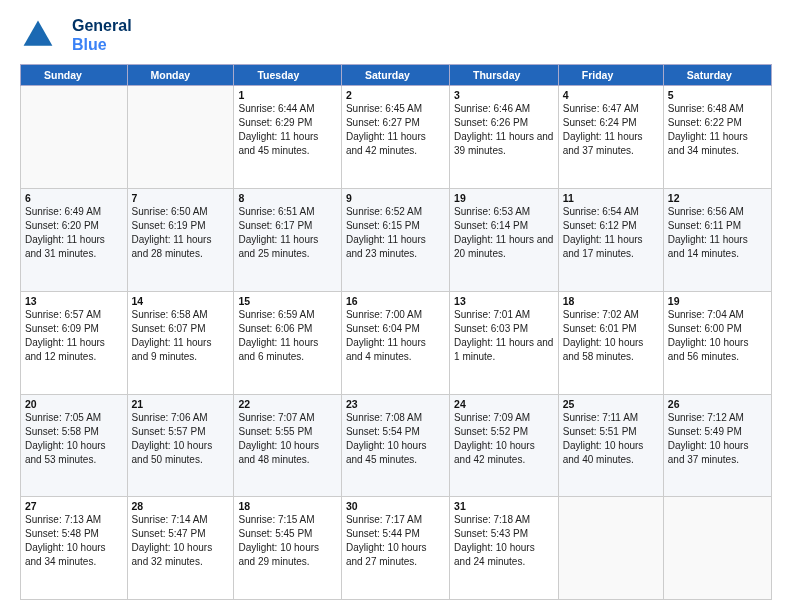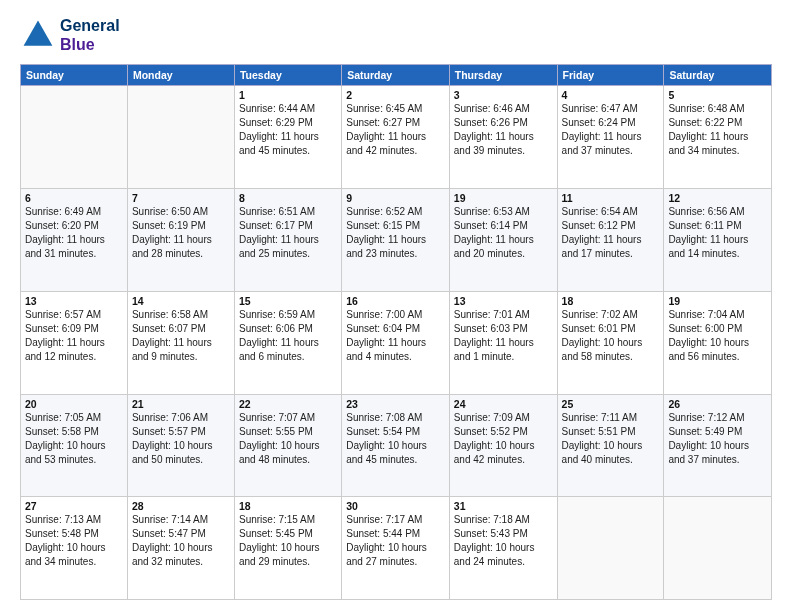--- a/index.html
+++ b/index.html
@@ -19,21 +19,21 @@
     }
     .header {
       display: flex;
       justify-content: space-between;
       align-items: flex-start;
       margin-bottom: 10px;
     }
     .logo {
       display: flex;
       align-items: center;
-      gap: 4px;
+      gap: 16px;
     }
     .logo-icon {
       width: 36px;
       height: 36px;
     }
     .title-block {
       text-align: right;
     }
     .month-title {
       font-size: 32px;
@@ -48,21 +48,21 @@
     .calendar {
       flex: 1;
       border-collapse: collapse;
       width: 100%;
       font-size: 9.5px;
     }
     .calendar th {
       background: #2266bb;
       color: #fff;
       text-align: left;
-      padding: 4px 5px;
+      padding: 4px 23px;
       font-size: 10.5px;
       font-weight: bold;
       border: 1px solid #aac;
     }
     .calendar td {
       border: 1px solid #ccc;
       vertical-align: top;
       padding: 3px 4px;
       width: 113px;
       height: 85px;
@@ -96,21 +96,21 @@
 
 <div class="page">
   <div class="header">
     <div class="logo">
       <svg class="logo-icon" viewBox="0 0 40 40">
         <polygon points="20,4 36,32 4,32" fill="#1a6ab1"></polygon>
         <polygon points="20,10 32,30 8,30" fill="#2266bb" opacity="0.3"></polygon>
       </svg>
       <div>
         <div style="font-size:16px;font-weight:bold;color:#003366;line-height:1.2;">General</div>
-        <div style="font-size:16px;font-weight:bold;color:#4c1d95;line-height:1.2;">Blue</div>
+        <div style="font-size:16px;font-weight:bold;color:#3b82f6;line-height:1.2;">Blue</div>
       </div>
     </div>
     <div class="title-block">
       <div class="month-title"></div>
       <div class="subtitle"></div>
     </div>
   </div>
 
   <table class="calendar">
     <thead>

